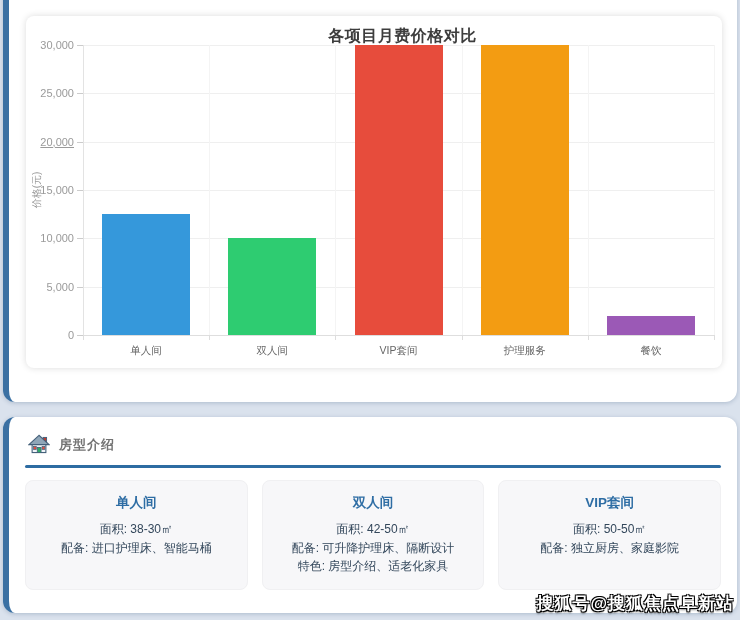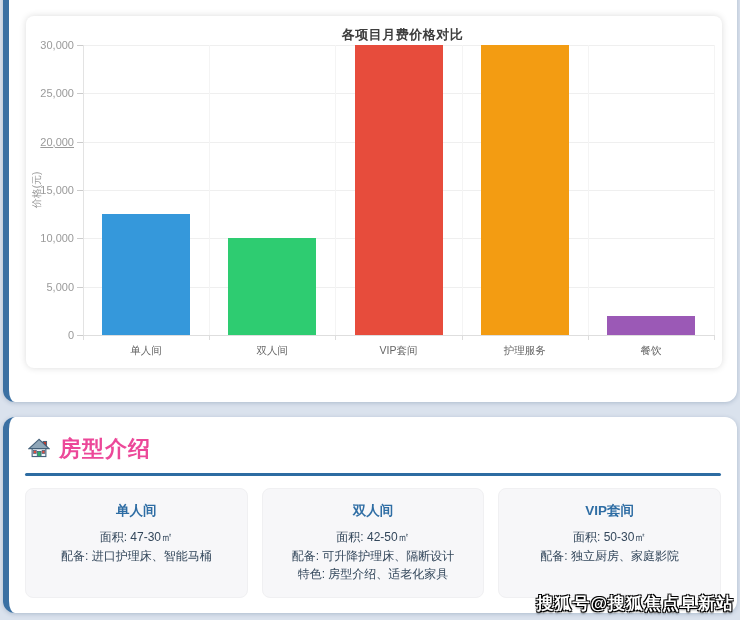--- a/index.html
+++ b/index.html
@@ -18,21 +18,21 @@
   .bottom-card{top:417px;height:196px;}
 
   
   .chart-card{
     position:absolute;left:17px;top:30px;width:696px;height:352px;
     background:#fff;border-radius:8px;
     box-shadow:0 0 7px rgba(0,0,0,.14);
   }
   .chart-title{
     margin-top:10px;margin-left:57px;text-align:center;
-    font-size:13px;font-weight:bold;color:#3d3d3d;letter-spacing:.5px;
+    font-size:16px;font-weight:bold;color:#3d3d3d;letter-spacing:.5px;
   }
   .plot{
     position:absolute;left:57px;top:29px;width:631px;height:290px;
   }
   .h-gridline{position:absolute;left:0;right:0;height:1px;background:#efefef;}
   .h-gridline.axis-bottom{background:#dedede;}
   .v-gridline{position:absolute;top:0;bottom:0;width:1px;background:#f4f4f4;}
   .v-gridline.axis-left{background:#e3e3e3;}
   .y-tick-mark{position:absolute;left:-6px;width:6px;height:1px;background:#ccc;}
   .y-tick-label{
@@ -50,21 +50,21 @@
     transform:translate(-50%,-50%) rotate(-90deg);
     font-size:10px;color:#999;white-space:nowrap;
   }
 
   
   .section-header{
     display:flex;align-items:center;gap:9px;
     margin:17px 0 0 19px;
   }
   .section-header h2{
-    margin:0;font-size:22px;font-weight:bold;color:#ec4899;letter-spacing:1px;
+    margin:0;font-size:13px;font-weight:bold;color:#737373;letter-spacing:1px;
   }
   .house-icon{display:inline-flex;width:22px;height:22px;}
   .divider{height:3px;background:#2d6ca2;margin:9px 16px 0 16px;border-radius:2px;}
   .room-cards{display:flex;gap:14px;margin:12px 16px 0 16px;}
   .room-card{
     flex:1;background:#f7f7f9;border:1px solid #f0f0f2;border-radius:8px;
     padding:11px 6px 13px;text-align:center;box-sizing:border-box;
   }
   .room-card h3{
     margin:2px 0 8px;font-size:13.5px;font-weight:bold;color:#2e6da4;
@@ -147,30 +147,30 @@
         <rect x="20.5" y="18" width="4" height="4.5" fill="#e74c3c" stroke="#44607a" stroke-width="1"></rect>
       </svg>
     </span>
     <h2>房型介绍</h2>
   </div>
   <div class="divider"></div>
 
   <div class="room-cards">
     <div class="room-card">
       <h3>单人间</h3>
-      <p>面积: 47-30㎡</p>
+      <p>面积: 38-30㎡</p>
       <p>配备: 进口护理床、智能马桶</p>
     </div>
     <div class="room-card">
       <h3>双人间</h3>
       <p>面积: 42-50㎡</p>
       <p>配备: 可升降护理床、隔断设计</p>
       <p>特色: 房型介绍、适老化家具</p>
     </div>
     <div class="room-card">
       <h3>VIP套间</h3>
-      <p>面积: 50-30㎡</p>
+      <p>面积: 50-50㎡</p>
       <p>配备: 独立厨房、家庭影院</p>
     </div>
   </div>
 </section>
 
 <div class="watermark">搜狐号@搜狐焦点阜新站</div>
 
 </body></html>

